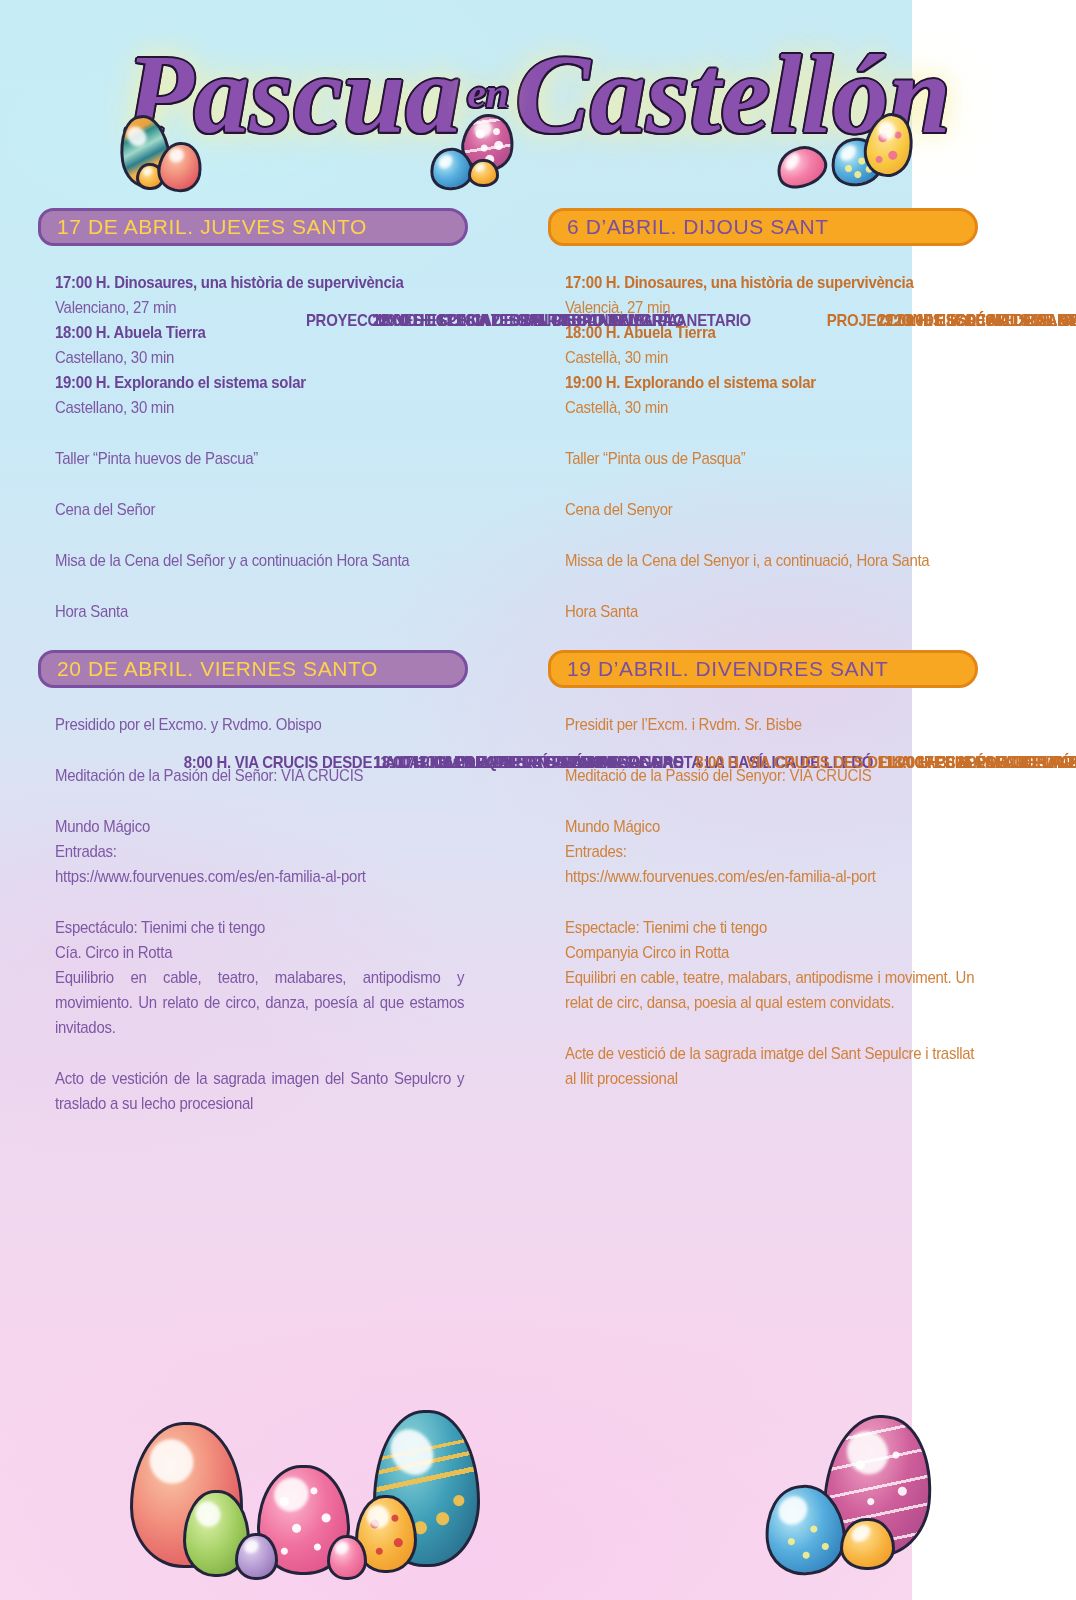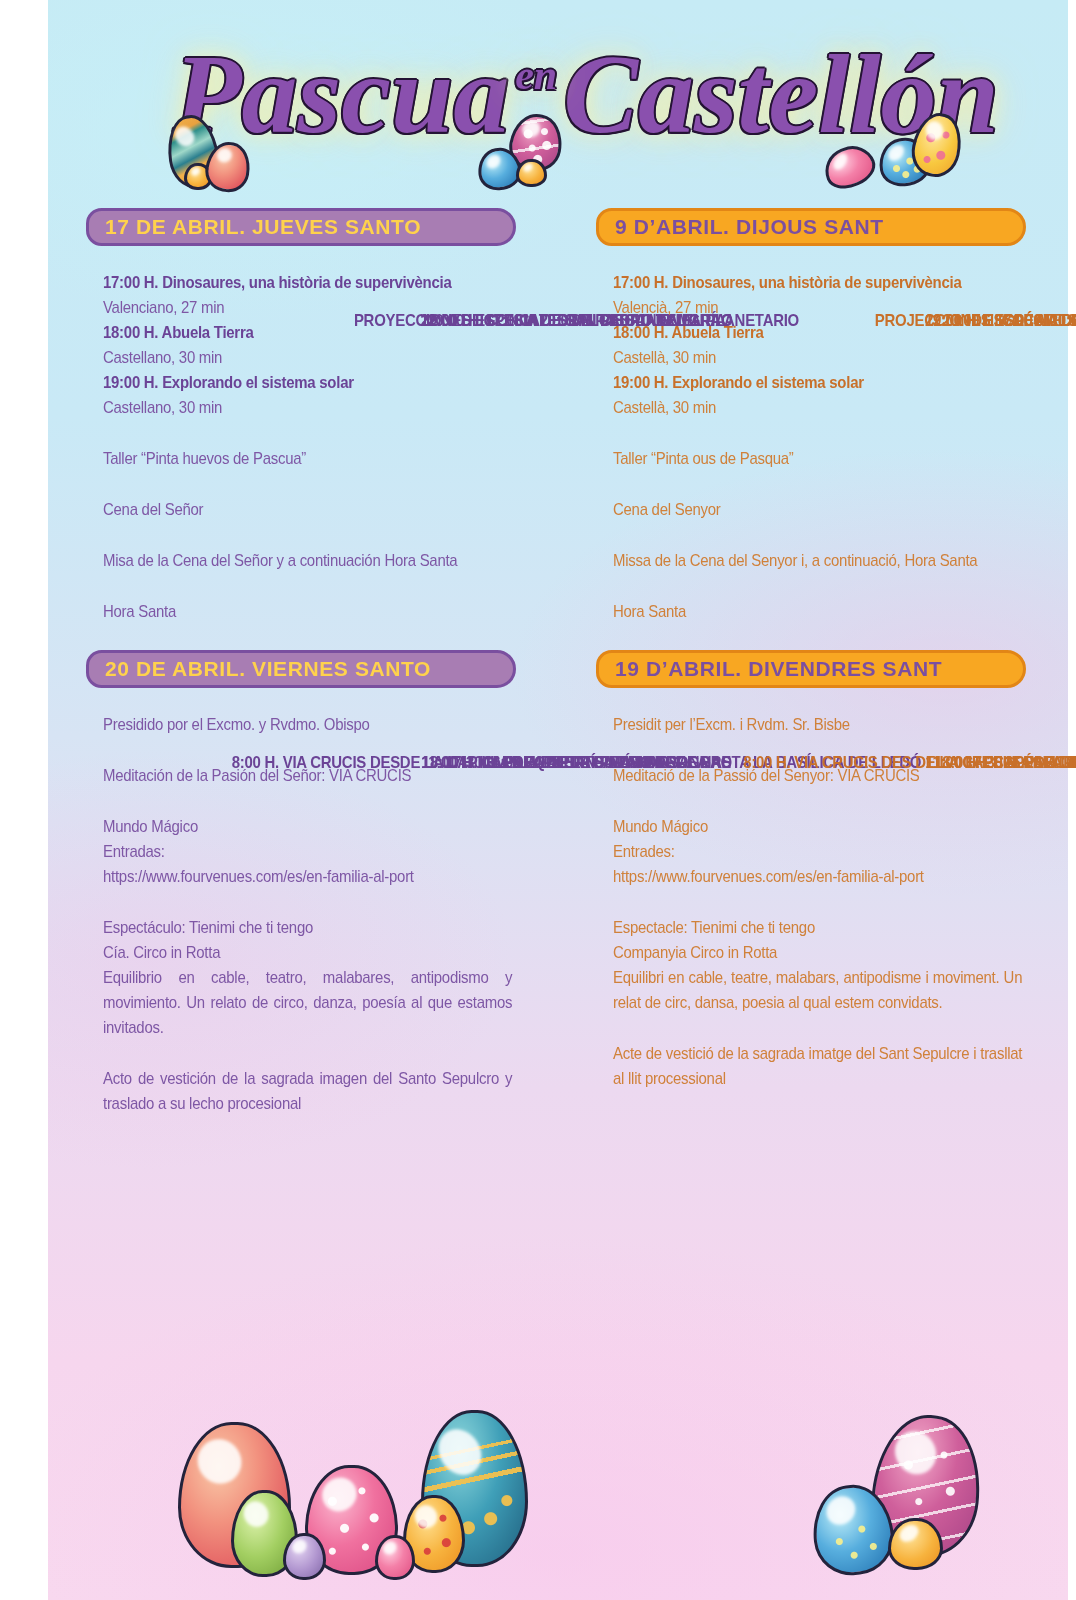--- a/index.html
+++ b/index.html
@@ -2,53 +2,52 @@
 <html style="--title-purple: #8a50ae; --left-banner-bg: #a87db3; --left-banner-border: #7a4f9f; --left-banner-text: #ffd24c; --left-text-bold: #6b4396; --left-text-regular: #7e57a5; --right-banner-bg: #f8a722; --right-banner-border: #e28616; --right-banner-text: #7b4fa0; --right-text-bold: #c8702a; --right-text-regular: #d0813a;"><head>
 <meta charset="utf-8">
 <style>
   html,body{margin:0;padding:0;}
   body{
     width:1076px;height:1600px;overflow:hidden;
     font-family:"Liberation Sans",sans-serif;
     -webkit-font-smoothing:antialiased;
   }
   .poster{
-    position:relative;width:1020px;height:1600px;
+    position:relative;width:912px;height:1600px;
     background:
       radial-gradient(ellipse 620px 320px at 88% 42%, rgba(246,186,225,.40), transparent 70%),
       radial-gradient(ellipse 520px 300px at 10% 60%, rgba(240,196,232,.35), transparent 70%),
       radial-gradient(ellipse 760px 420px at 50% 97%, rgba(248,198,236,.55), transparent 75%),
       radial-gradient(ellipse 500px 260px at 20% 8%, rgba(199,240,247,.8), transparent 75%),
       linear-gradient(180deg,#c6ebf5 0%,#c9e9f6 26%,#d7e4f4 46%,#ecd9f0 68%,#f6d6ee 85%,#f8d9ef 100%);
-    margin-left: 48px;
   }
   
   .title{
     position:absolute;left:0;top:0;width:1076px;height:210px;
     display:flex;justify-content:center;align-items:flex-start;
     padding-top:38px;box-sizing:border-box;
   }
   .t-big,.t-small{
     font-family:"Liberation Serif",serif;font-style:italic;font-weight:700;
     color:var(--title-purple,#8a50ae);line-height:1;white-space:nowrap;
     text-shadow:
       2px 0 0 #241334,-2px 0 0 #241334,0 2px 0 #241334,0 -2px 0 #241334,
       1.5px 1.5px 0 #241334,-1.5px 1.5px 0 #241334,1.5px -1.5px 0 #241334,-1.5px -1.5px 0 #241334,
       0 0 22px rgba(247,240,170,.95),0 0 42px rgba(247,240,170,.65);
   }
   .t-big{font-size:112px;}
-  .t-small{font-size:42px;position:relative;top:16px;margin:0 6px;}
+  .t-small{font-size:42px;position:relative;top:34px;margin:0 6px;}
   
   .column{position:absolute;top:208px;width:430px;}
   .column.left{left:38px;}
   .column.right{left:548px;}
   .banner{
     box-sizing:border-box;width:430px;height:38px;border-radius:18px 22px 22px 18px;
     display:flex;align-items:center;padding:16px 16px;margin-bottom:24px;
-    font-weight:700;font-size:21px;letter-spacing:.6px;white-space:nowrap;
+    font-weight:400;font-size:21px;letter-spacing:.6px;white-space:nowrap;
   }
   .column.left .banner{
     background:var(--left-banner-bg,#a87db3);
     border:3px solid var(--left-banner-border,#7a4f9f);
     color:var(--left-banner-text,#ffd24c);
   }
   .column.right .banner{
     background:var(--right-banner-bg,#f8a722);
     border:3px solid var(--right-banner-border,#e28616);
     color:var(--right-banner-text,#7b4fa0);
@@ -210,21 +209,21 @@
             <p class="line regular">Cía. Circo in Rotta</p>
             <p class="line regular justify">Equilibrio en cable, teatro, malabares, antipodismo y movimiento. Un relato de circo, danza, poesía al que estamos invitados.</p>
           </div>
           <div class="event">
             <p class="line title">18:00 H. CAPILLA DE LA PURÍSIMA SANGRE</p>
             <p class="line regular justify">Acto de vestición de la sagrada imagen del Santo Sepulcro y traslado a su lecho procesional</p>
           </div>
         </div>
       </section>
     <section class="column right">
-        <div class="banner">9 D’ABRIL. DIJOUS SANT</div>
+        <div class="banner">6 D’ABRIL. DIJOUS SANT</div>
         <div class="col-body">
           <div class="event">
             <p class="line title">PROJECCIONES ESPECIALS DE PASQUA EN EL PLANETARI</p>
             <p class="line bold">17:00 H. Dinosaures, una història de supervivència</p>
             <p class="line regular">Valencià, 27 min</p>
             <p class="line bold">18:00 H. Abuela Tierra</p>
             <p class="line regular">Castellà, 30 min</p>
             <p class="line bold">19:00 H. Explorando el sistema solar</p>
             <p class="line regular">Castellà, 30 min</p>
           </div>

